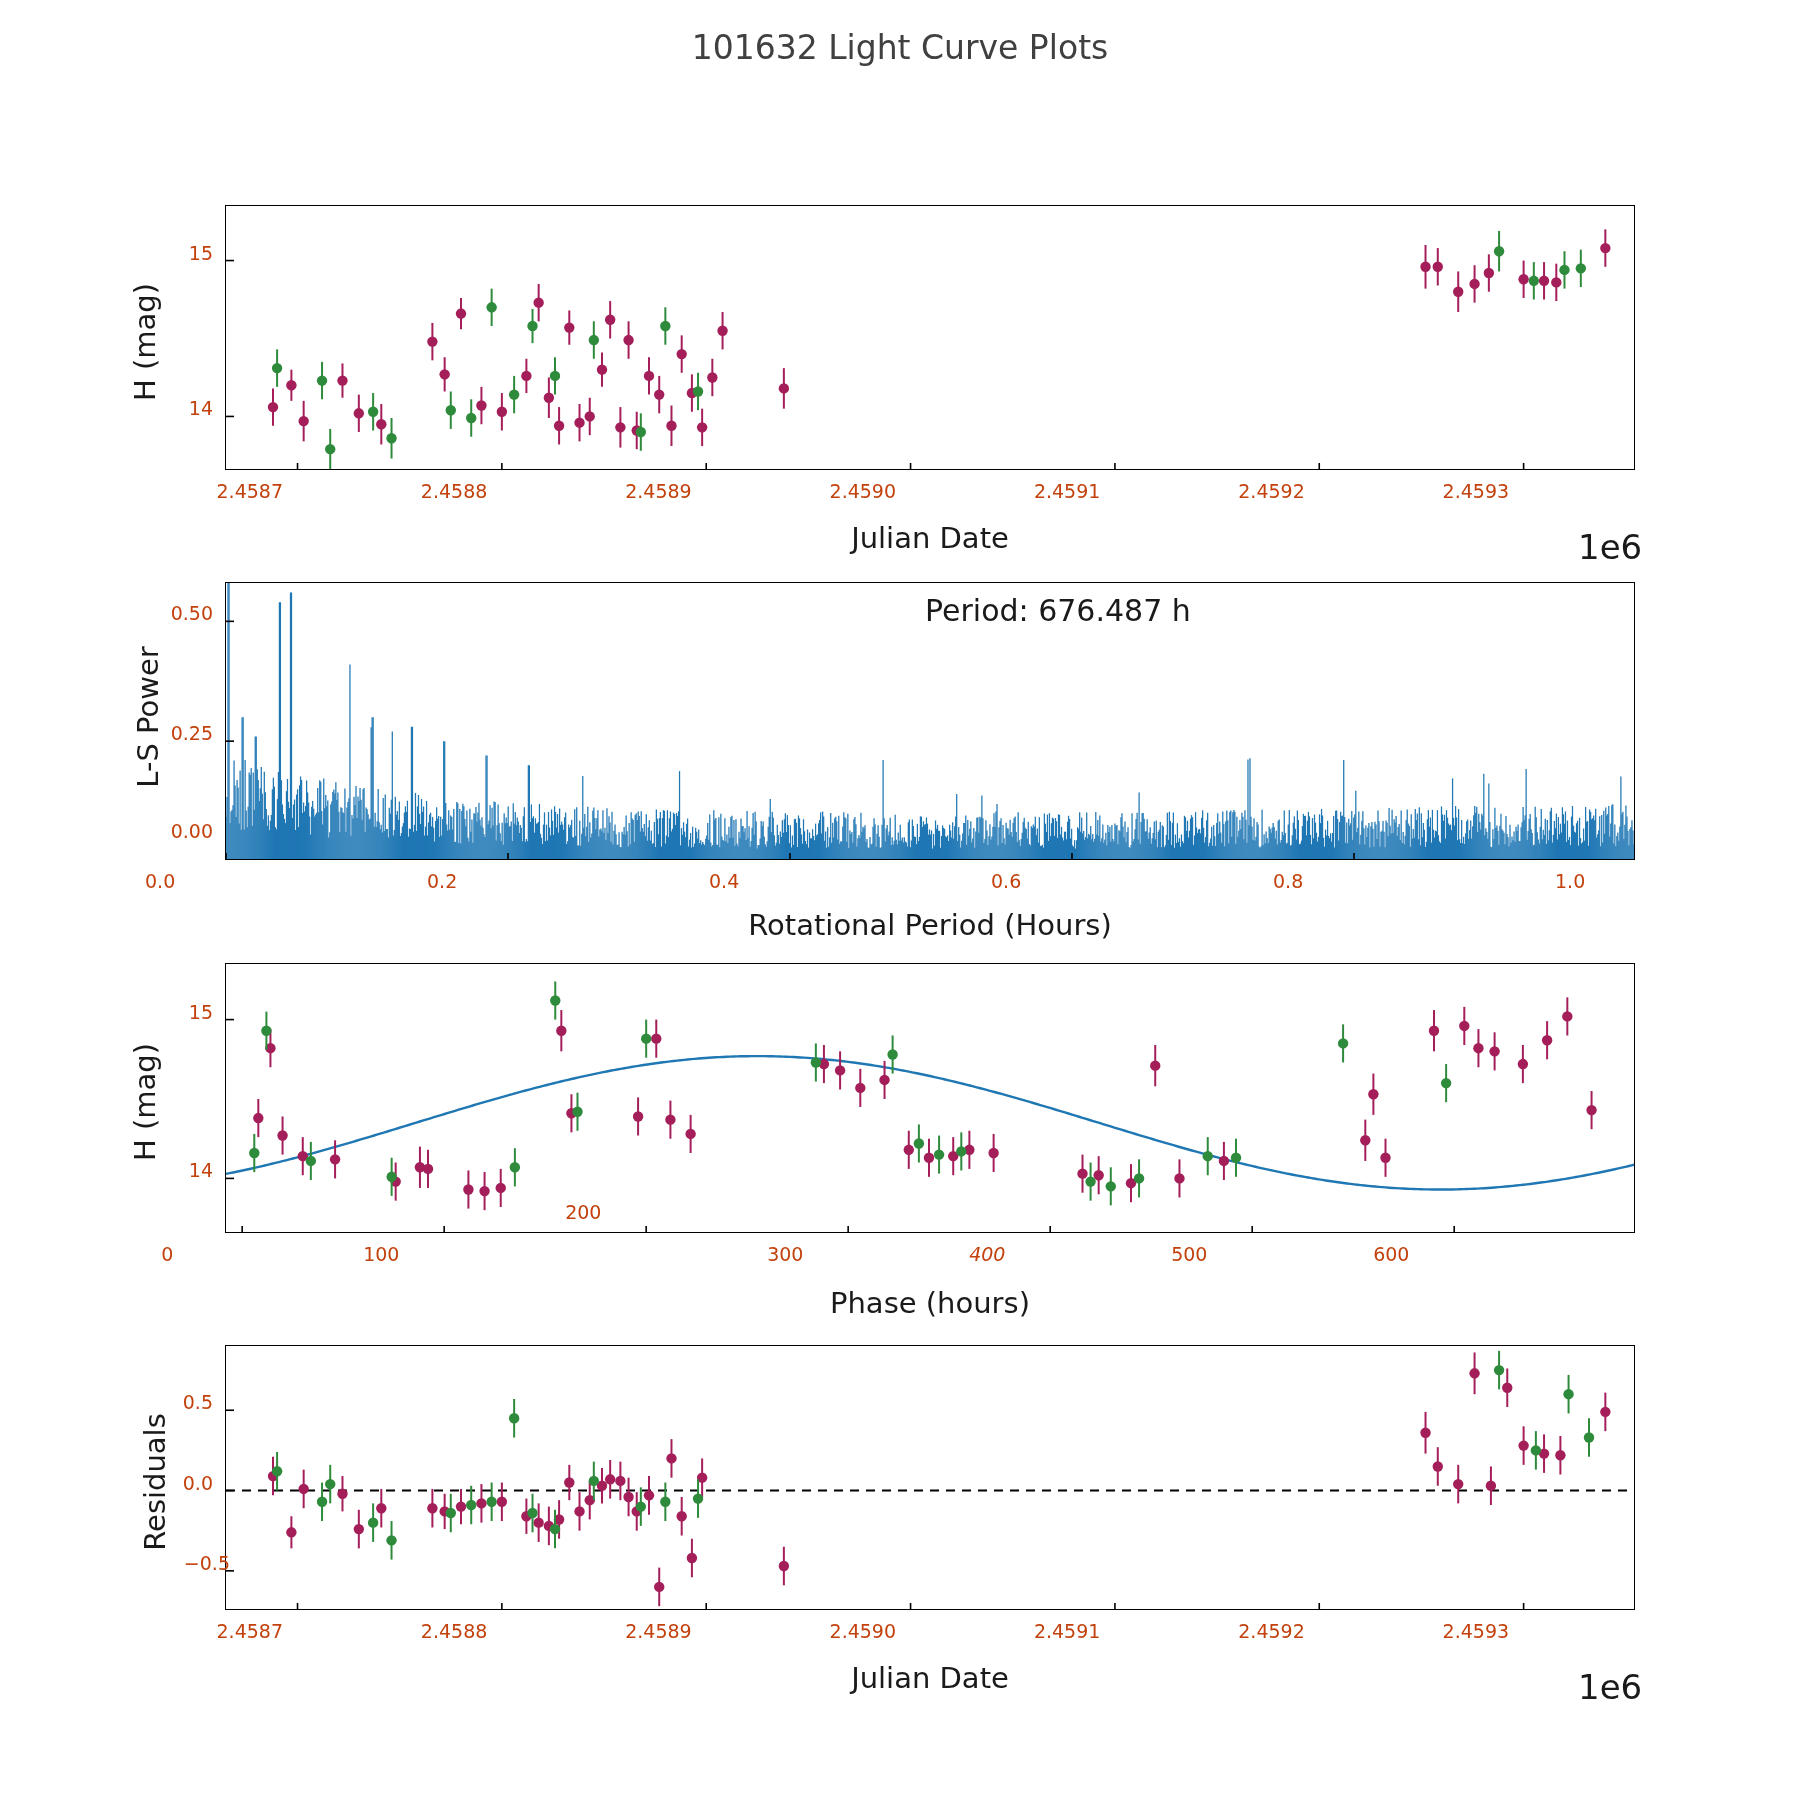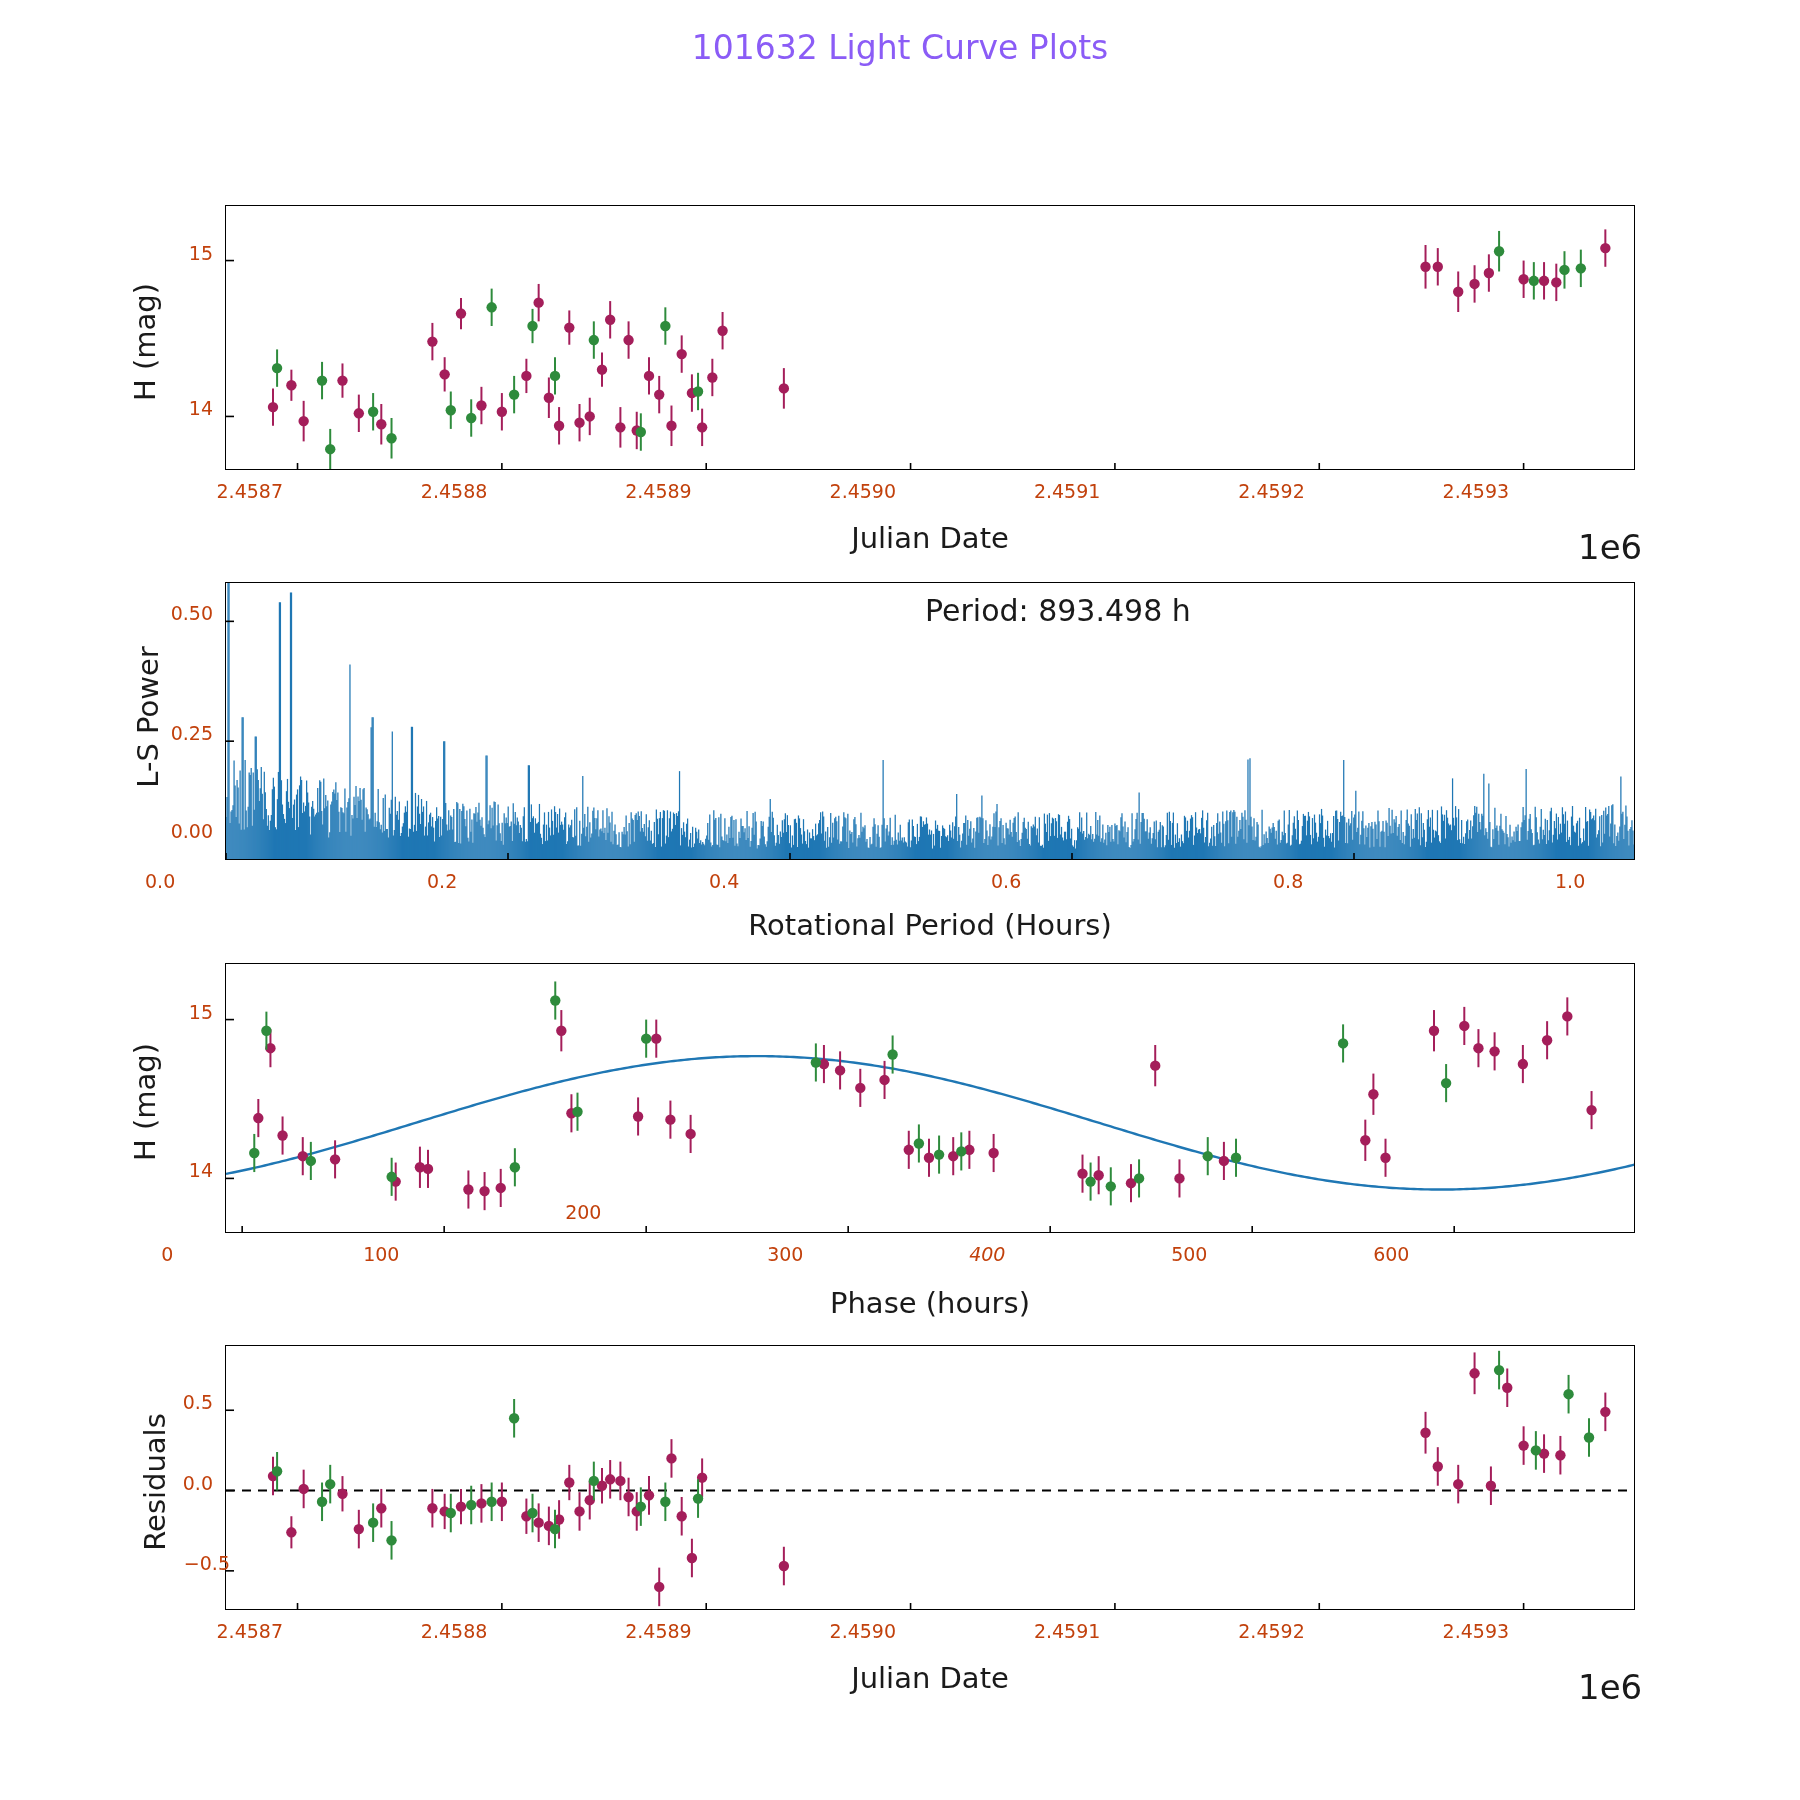--- a/index.html
+++ b/index.html
@@ -19,21 +19,21 @@
     width: 1800px;
     height: 1800px;
   }
   .fig-title {
     position: absolute;
     top: 28px;
     left: 0;
     width: 1800px;
     text-align: center;
     font-size: 33px;
-    color: #8b5cf6;
+    color: #404040;
   }
   .panel {
     position: absolute;
   }
   .axes {
     position: absolute;
     box-sizing: border-box;
     border: 1.6px solid #000000;
     background: #ffffff;
     overflow: hidden;
@@ -1652,21 +1652,21 @@
           <line x1="846" y1="278" x2="846" y2="270" stroke="#000" stroke-width="1.6"></line>
           <line x1="1128" y1="278" x2="1128" y2="270" stroke="#000" stroke-width="1.6"></line>
           <line x1="1410" y1="278" x2="1410" y2="270" stroke="#000" stroke-width="1.6"></line>
           <line x1="0" y1="278" x2="8" y2="278" stroke="#000" stroke-width="1.6"></line>
           <line x1="0" y1="158.17241379310343" x2="8" y2="158.17241379310343" stroke="#000" stroke-width="1.6"></line>
           <line x1="0" y1="38.34482758620689" x2="8" y2="38.34482758620689" stroke="#000" stroke-width="1.6"></line>
         </svg>
     </div>
     <div class="ylabel" style="left:18px; top:700px; width:260px; transform: rotate(-90deg);">L-S Power</div>
     <div class="xlabel" style="left:630px; top:908px; width:600px;">Rotational Period (Hours)</div>
-    <div class="annot" style="left:925px; top:593px;">Period: 893.498 h</div>
+    <div class="annot" style="left:925px; top:593px;">Period: 676.487 h</div>
     <div id="ticks2">
         <div class="tick-label tick-x" style="left: 145px; top: 870px; width: 160px;">0.0</div>
         <div class="tick-label tick-x" style="left: 427px; top: 870px; width: 160px;">0.2</div>
         <div class="tick-label tick-x" style="left: 709px; top: 870px; width: 160px;">0.4</div>
         <div class="tick-label tick-x" style="left: 991px; top: 870px; width: 160px;">0.6</div>
         <div class="tick-label tick-x" style="left: 1273px; top: 870px; width: 160px;">0.8</div>
         <div class="tick-label tick-x" style="left: 1555px; top: 870px; width: 160px;">1.0</div>
         <div class="tick-label tick-y" style="left: 73px; top: 820px; width: 140px;">0.00</div>
         <div class="tick-label tick-y" style="left: 73px; top: 722.172px; width: 140px;">0.25</div>
         <div class="tick-label tick-y" style="left: 73px; top: 602.345px; width: 140px;">0.50</div>

